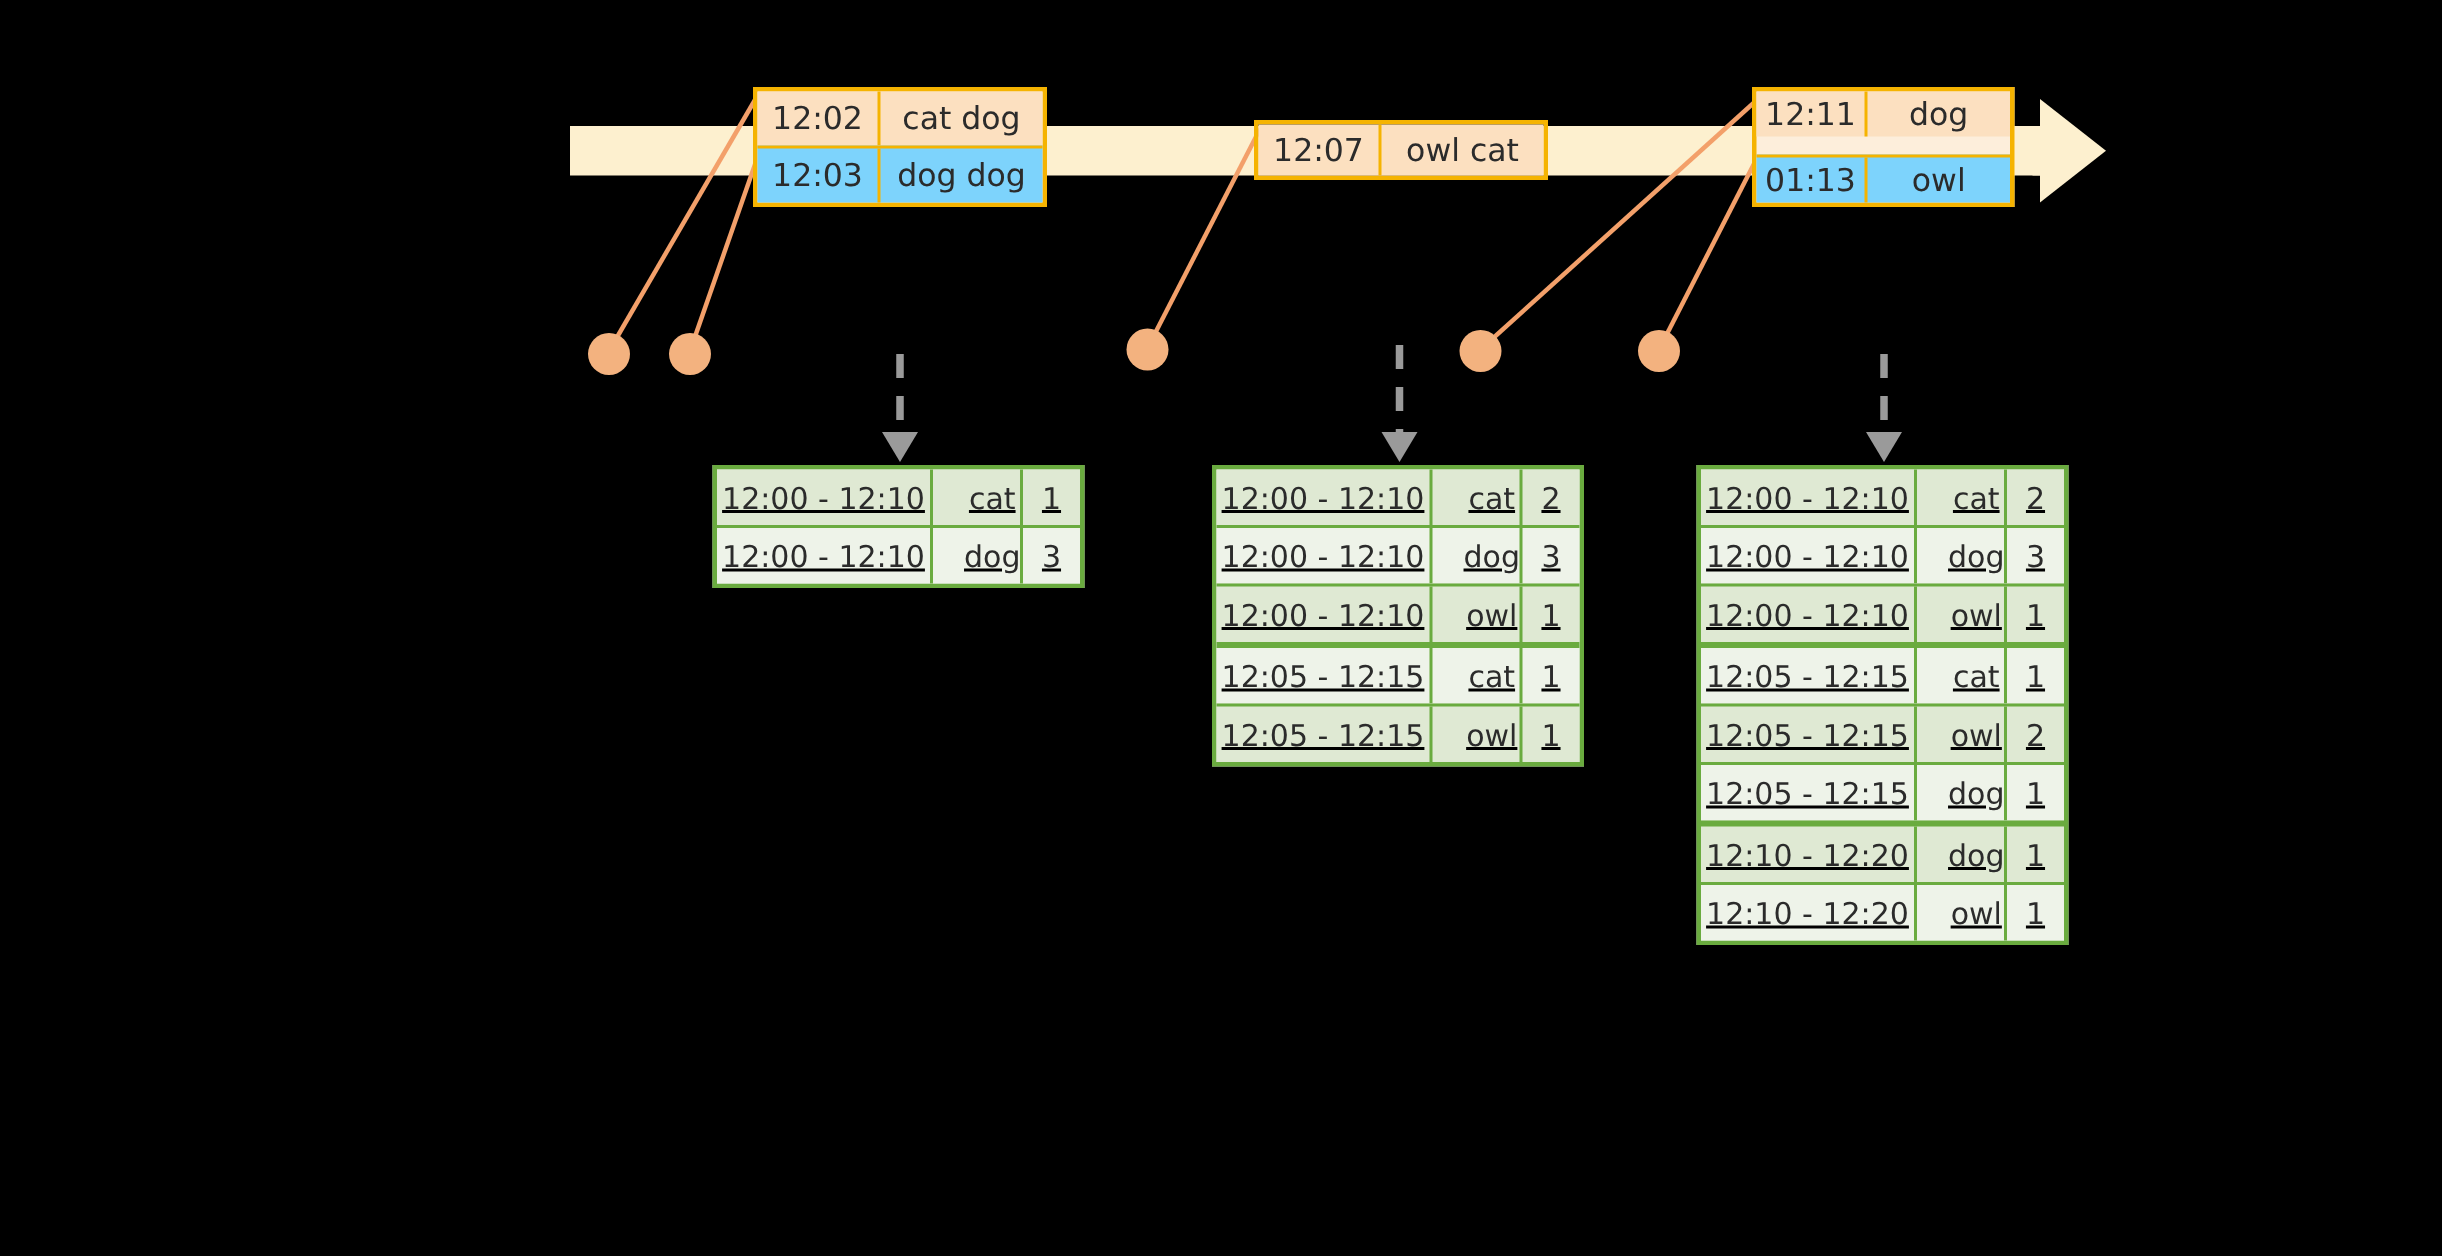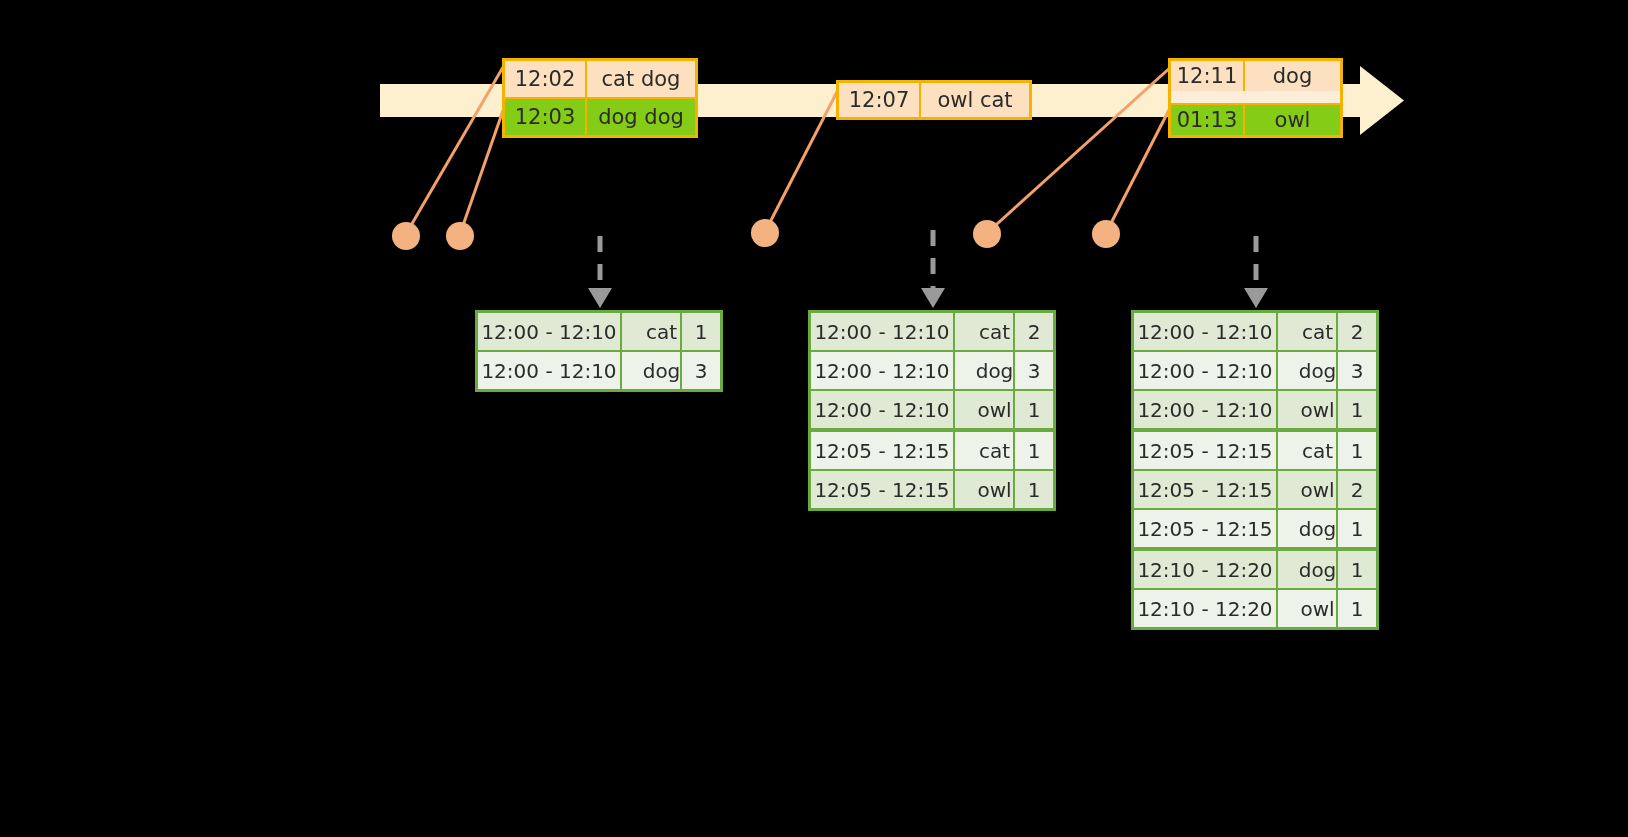--- a/index.html
+++ b/index.html
@@ -42,21 +42,21 @@
   }
   .event-row {
     display: flex;
     flex-direction: row;
     flex: 1 1 auto;
   }
   .event-row + .event-row {
     border-top: 2px solid #f5b301;
   }
   .event-row.shade-a { background: #fce0c0; }
-  .event-row.shade-b { background: #84cc16; }
+  .event-row.shade-b { background: #7dd3fc; }
 
   .event-time {
     box-sizing: border-box;
     border-right: 2px solid #f5b301;
     display: flex;
     align-items: center;
     justify-content: center;
     font-size: 21px;
     color: #2b2b2b;
     white-space: nowrap;
@@ -90,20 +90,21 @@
     border: 3px solid #6aab3f;
     box-sizing: border-box;
     background: #e4eedb;
     display: flex;
     flex-direction: column;
   }
   .res-row {
     display: flex;
     flex-direction: row;
     height: 37px;
+    text-decoration: underline;
   }
   .res-row.shade-a { background: #dfe9d3; }
   .res-row.shade-b { background: #eef3e9; }
   .res-row + .res-row { border-top: 2px solid #6aab3f; }
   .res-row.group-break { border-top: 4px solid #6aab3f; }
 
   .res-window {
     box-sizing: border-box;
     border-right: 2px solid #6aab3f;
     display: flex;

